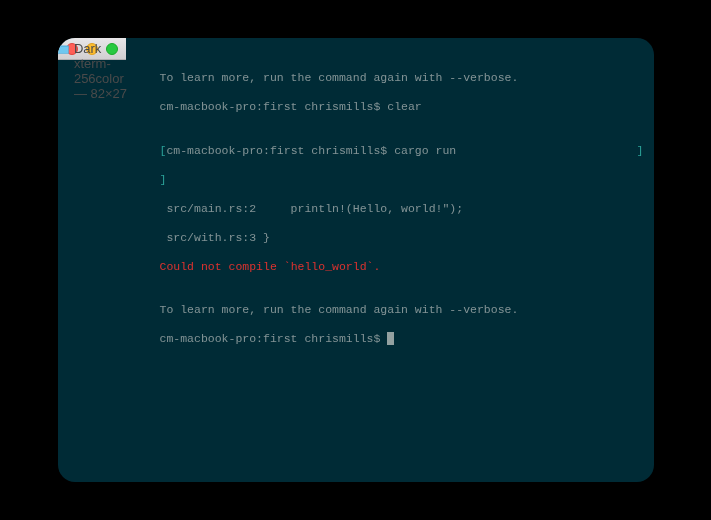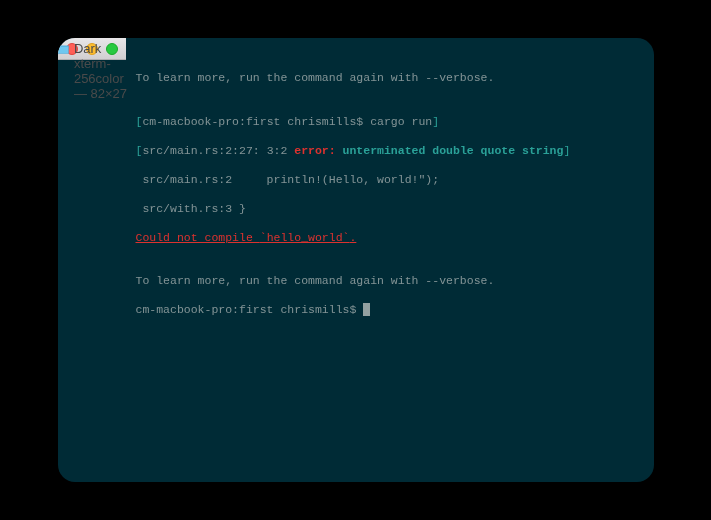--- a/index.html
+++ b/index.html
@@ -70,36 +70,37 @@
       color: #4a4a4a;
     }
     .terminal-body {
       flex: 1;
       padding: 4px 10px;
       font-size: 11.5px;
       line-height: 14.5px;
       color: #839496;
       white-space: pre;
       overflow: hidden;
+      margin-left: 24px;
     }
     .line { display: block; }
     .c-base { color: #839496; }
     .c-green { color: #859900; font-weight: bold; }
     .c-red { color: #dc322f; font-weight: bold; }
-    .c-redplain { color: #dc322f; text-decoration: underline; }
+    .c-redplain { color: #dc322f; }
     .c-cyan { color: #2aa198; font-weight: bold; }
     .c-cyanplain { color: #2aa198; }
     .cursor {
       display: inline-block;
       width: 7px;
       height: 13px;
       background: #93a1a1;
       vertical-align: text-bottom;
     }
-    .row { display: flex; width: 100%; }
+    .row { display: flex; justify-content: space-between; width: 100%; }
   </style>
 </head>
 <body>
 
 <div class="window">
   <div class="titlebar">
     <div class="traffic-lights">
       <div class="traffic-light tl-close"></div>
       <div class="traffic-light tl-min"></div>
       <div class="traffic-light tl-max"></div>
@@ -110,23 +111,24 @@
           <path d="M0.5 1.5 L5 1.5 L6 2.8 L13.5 2.8 L13.5 10.5 L0.5 10.5 Z" fill="#6fc7ef" stroke="#4aa8d8" stroke-width="0.5"></path>
           <path d="M0.5 3.5 L13.5 3.5" stroke="#4aa8d8" stroke-width="0.5"></path>
         </svg>
       </span>
       <span class="title-text">first — -bash — Solarized Dark xterm-256color — 82×27</span>
     </div>
   </div>
   <div class="terminal-body">
 <span class="line"><span></span></span>
 <span class="line"><span class="c-base">To learn more, run the command again with --verbose.</span></span>
+<span class="line"><span class="c-base">cm-macbook-pro:first chrismills$ </span><span class="c-base">clear</span></span>
 <span class="line"><span></span></span>
 <span class="line row"><span><span class="c-cyanplain">[</span><span class="c-base">cm-macbook-pro:first chrismills$ </span><span class="c-base">cargo run</span></span><span class="c-cyanplain">]</span></span>
-<span class="line row"><span><span class="c-cyanplain">[</span><span class="c-base">src/main.rs:2:27: 3:2 </span><span class="c-red">error:</span><span class="c-cyan"> unterminated double quote string</span></span><span class="c-cyanplain">]</span></span>
+<span class="line row"><span class="c-cyanplain">]</span></span>
 <span class="line"><span class="c-base"> src/main.rs:2     println!(Hello, world!");</span></span>
 <span class="line"><span class="c-base"> src/with.rs:3 }</span></span>
 <span class="line"><span class="c-redplain">Could not compile </span><span class="c-redplain">`hello_world`</span><span class="c-redplain">.</span></span>
 <span class="line"><span></span></span>
 <span class="line"><span class="c-base">To learn more, run the command again with --verbose.</span></span>
 <span class="line"><span class="c-base">cm-macbook-pro:first chrismills$ </span><span class="cursor"></span></span>
   </div>
 </div>
 
 </body></html>

